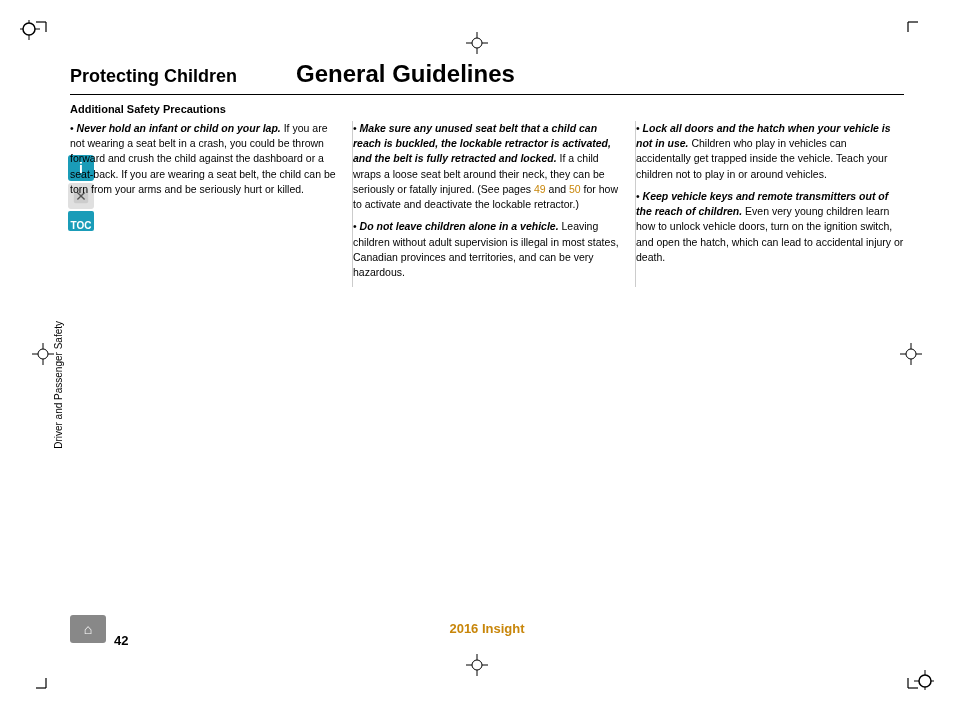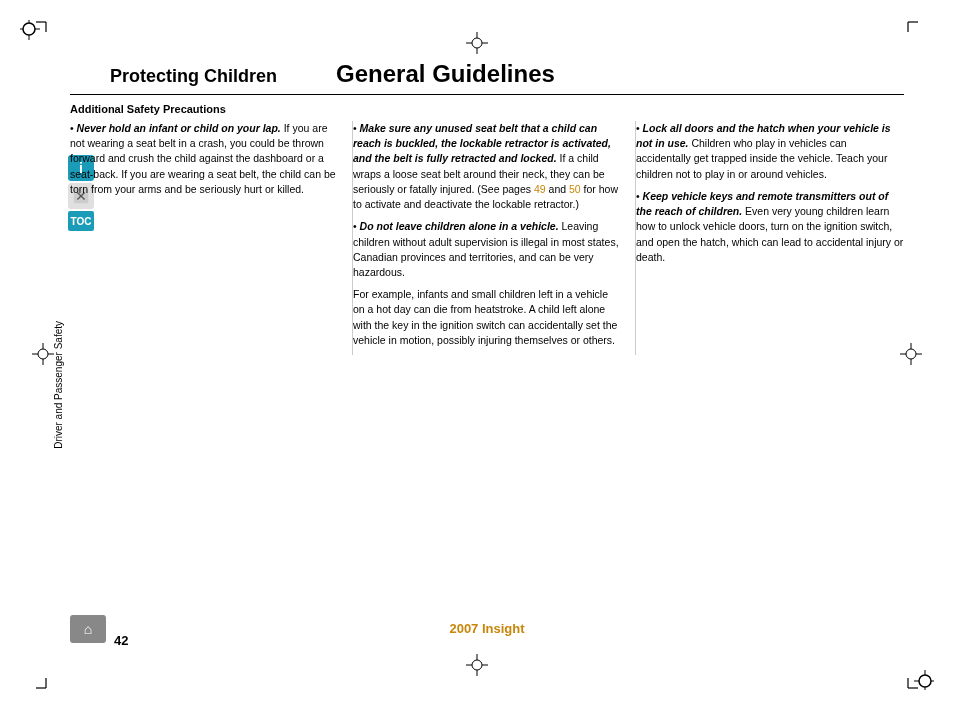--- a/index.html
+++ b/index.html
@@ -77,21 +77,20 @@
     
     .header-section {
       border-bottom: 1.5px solid #000;
       padding-bottom: 6px;
       margin-bottom: 8px;
     }
     .header-title {
       font-size: 18px;
       font-weight: bold;
       display: inline;
-      margin-left: 40px;
     }
     .header-subtitle {
       font-size: 24px;
       font-weight: bold;
       margin-left: 56px;
     }
 
     
     .left-icons {
       position: absolute;
@@ -127,21 +126,21 @@
       font-size: 9px;
       color: #333;
     }
 
     .icon-toc {
       width: 26px;
       height: 20px;
       background: #1a9cb8;
       border-radius: 2px;
       display: flex;
-      align-items: center;
+      align-items: flex-end;
       justify-content: center;
       color: white;
       font-weight: bold;
       font-size: 10px;
     }
 
     
     .columns-wrapper {
       display: flex;
       gap: 0;
@@ -359,21 +358,20 @@
       <div class="col">
 
         <div class="bullet-item">
           <span class="bold-italic">Make sure any unused seat belt that a child can reach is buckled, the lockable retractor is activated, and the belt is fully retracted and locked.</span><span> If a child wraps a loose seat belt around their neck, they can be seriously or fatally injured. (See pages </span><a class="link-text">49</a><span> and </span><a class="link-text">50</a><span> for how to activate and deactivate the lockable retractor.)</span>
         </div>
 
         <div class="bullet-item">
           <span class="bold-italic">Do not leave children alone in a vehicle.</span><span> Leaving children without adult supervision is illegal in most states, Canadian provinces and territories, and can be very hazardous.</span>
         </div>
 
-        <div class="para-text">For example, infants and small children left in a vehicle on a hot day can die from heatstroke. A child left alone with the key in the ignition switch can accidentally set the vehicle in motion, possibly injuring themselves or others.</div>
 
       </div>
 
       <div class="col">
 
         <div class="bullet-item">
           <span class="bold-italic">Lock all doors and the hatch when your vehicle is not in use.</span><span> Children who play in vehicles can accidentally get trapped inside the vehicle. Teach your children not to play in or around vehicles.</span>
         </div>
 
         <div class="bullet-item">
@@ -385,16 +383,16 @@
     </div>
   </div>
 
   <div class="footer">
     <div style="display:flex; align-items:center; gap:8px;">
       <div class="home-icon">
         <span>⌂</span>
       </div>
       <span class="page-number">42</span>
     </div>
-    <span class="footer-title">2007 Insight</span>
+    <span class="footer-title">2016 Insight</span>
   </div>
 
 </div>
 
 </body></html>

